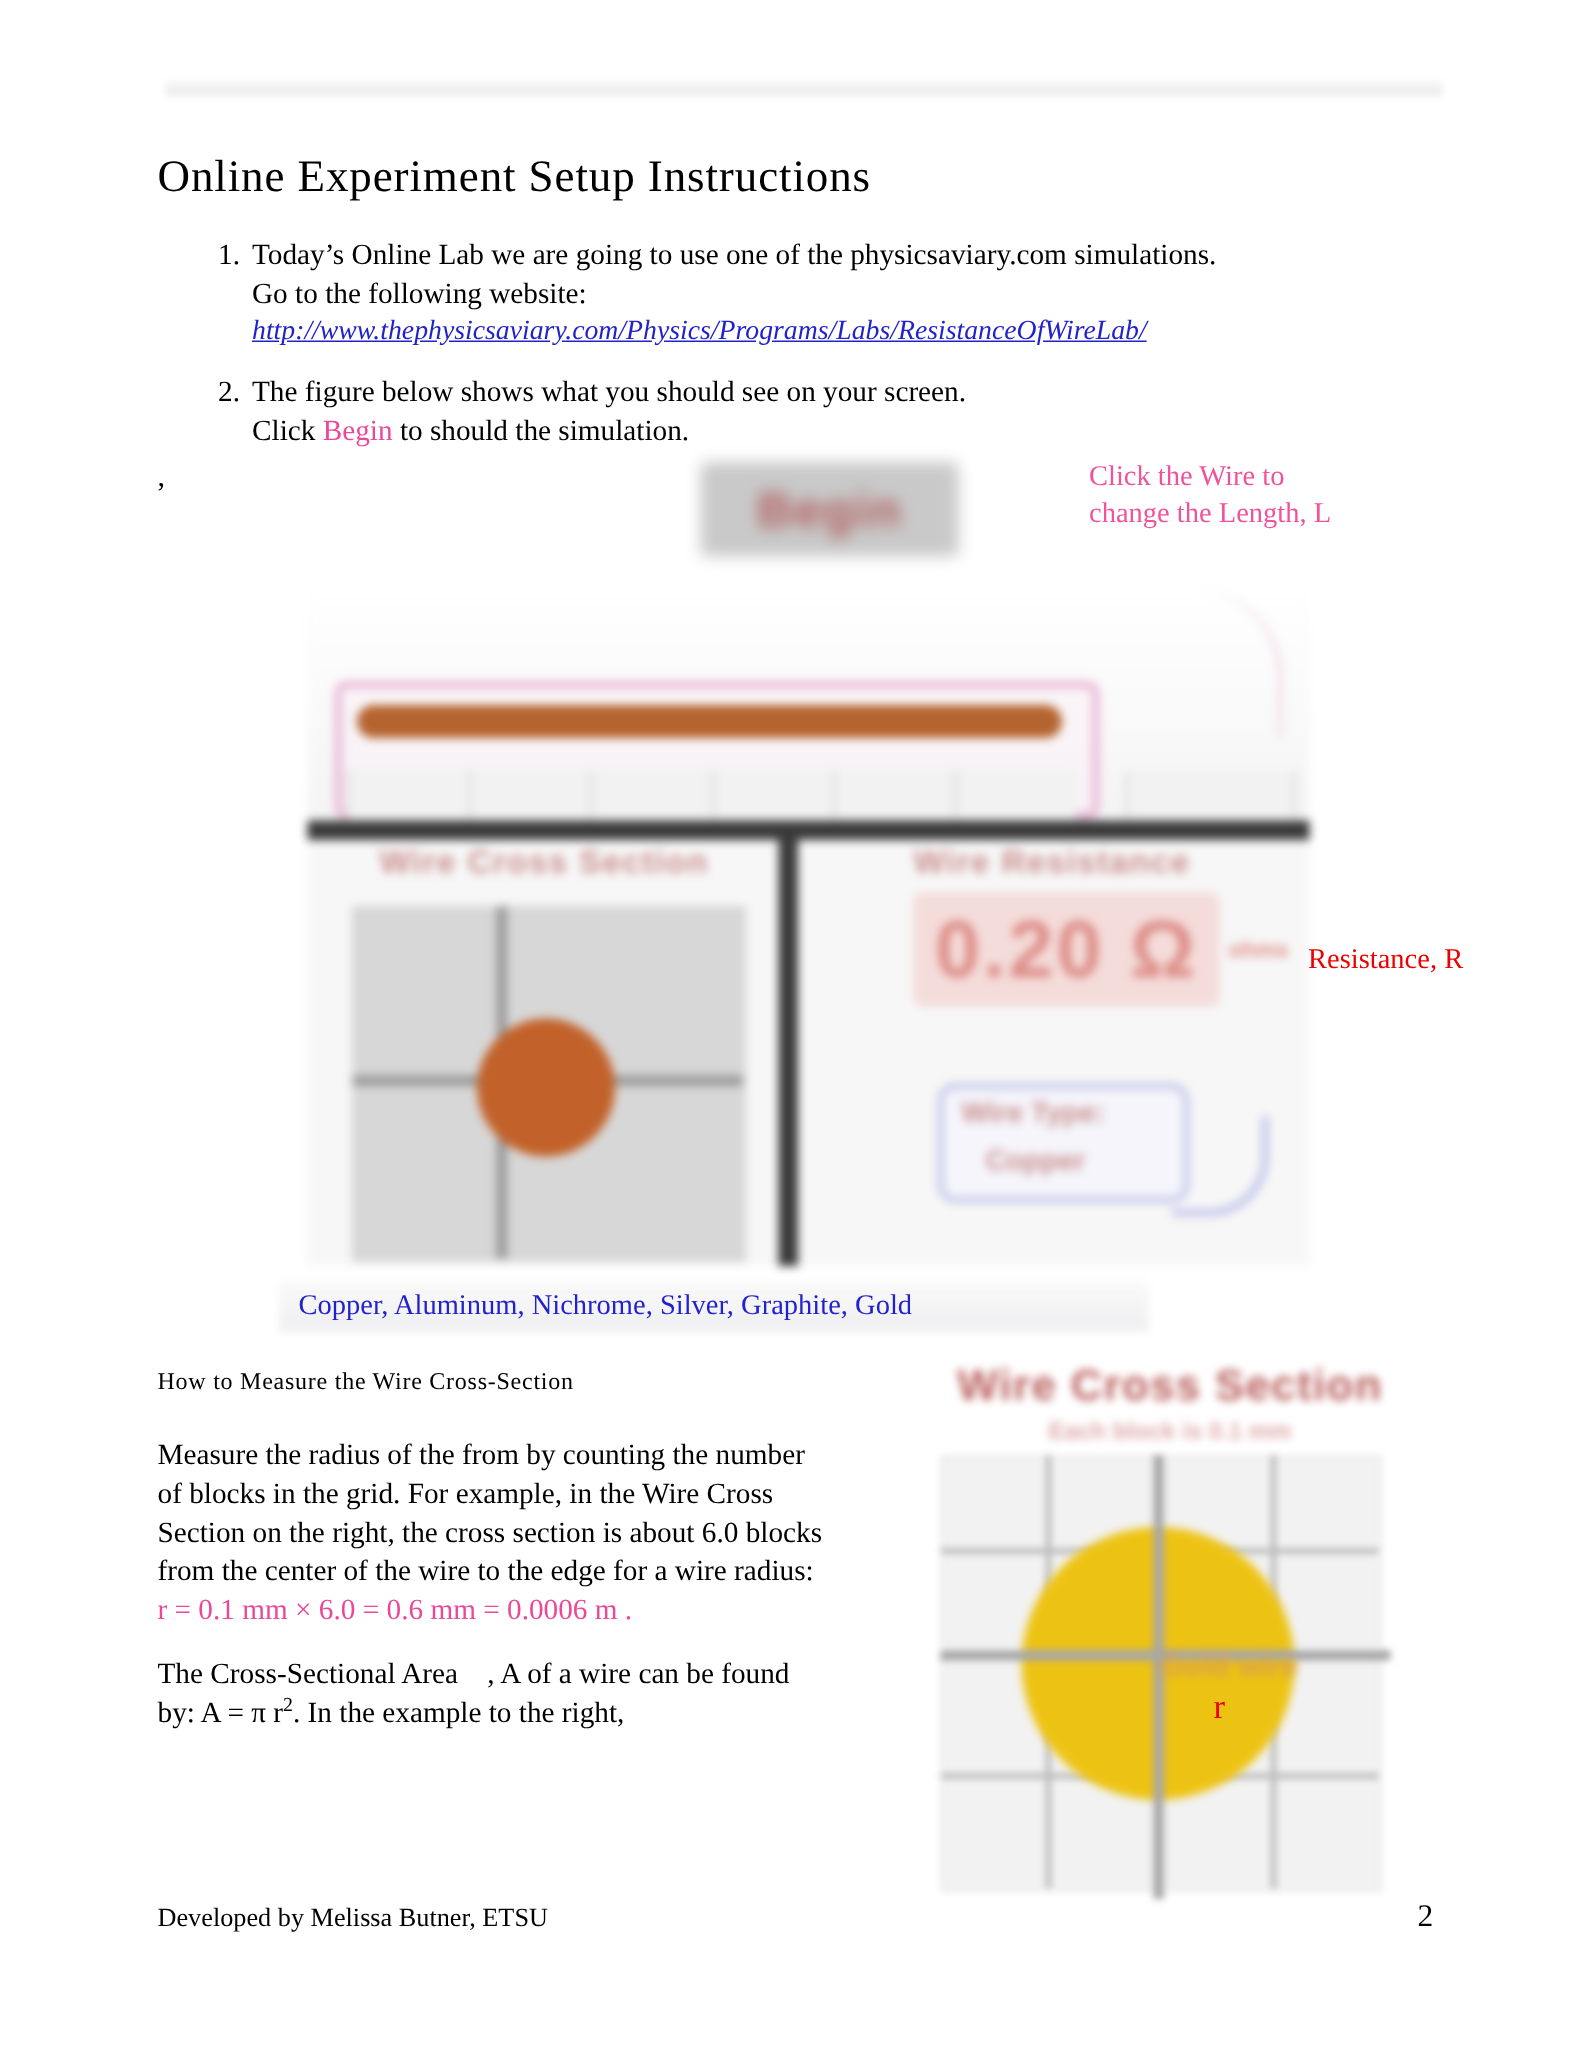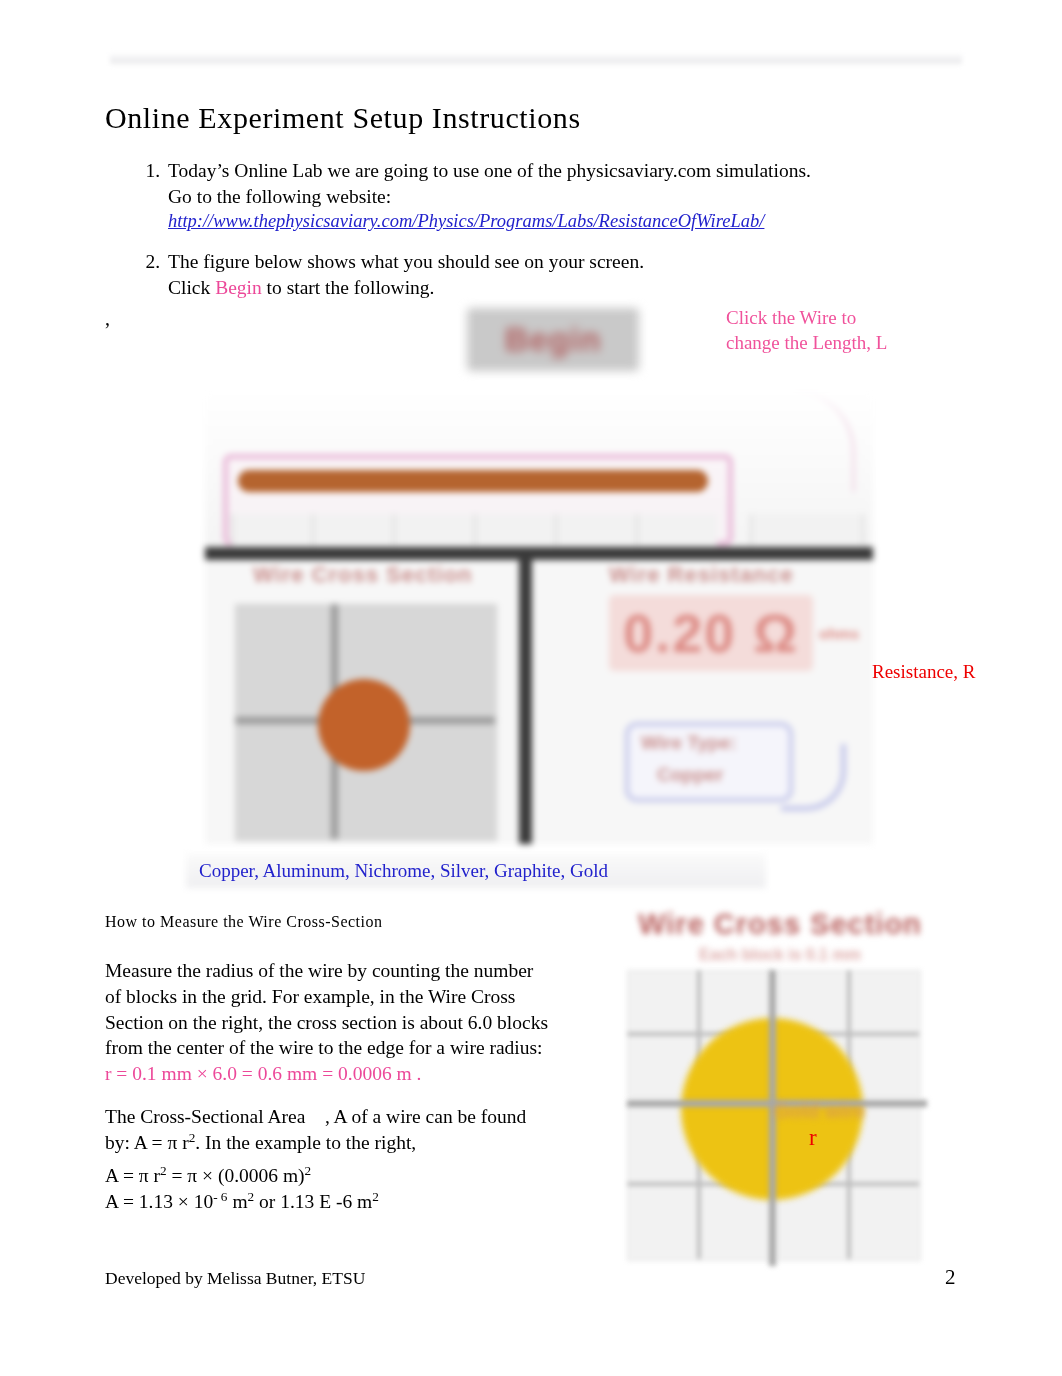--- a/index.html
+++ b/index.html
@@ -86,21 +86,21 @@
     line-height: 25px;
   }
   .anno-length {
     left: 726px;
     top: 305px;
     color: #f0529b;
     white-space: nowrap;
   }
   .anno-resistance {
     left: 872px;
-    top: 659px;
+    top: 627px;
     color: #ee0000;
     white-space: nowrap;
   }
   .anno-wiretype {
     left: 792px;
     top: 709px;
     color: #2222cc;
     text-align: center;
     white-space: nowrap;
   }
@@ -364,21 +364,21 @@
       <div>Today’s Online Lab we are going to use one of the physicsaviary.com simulations.</div>
       <div>Go to the following website:</div>
       <div class="url">http://www.thephysicsaviary.com/Physics/Programs/Labs/ResistanceOfWireLab/</div>
     </div>
   </div>
 
   <div class="list-item item2">
     <span class="li-num">2.</span>
     <div class="li-body">
       <div>The figure below shows what you should see on your screen.</div>
-      <div><span>Click </span><span class="kw-begin">Begin</span><span>  to start the following.</span></div>
+      <div><span>Click </span><span class="kw-begin">Begin</span><span>  to should the simulation.</span></div>
     </div>
   </div>
 
   <div class="stray-comma">,</div>
 
   <div class="begin-btn">Begin</div>
 
   <div class="anno anno-length">
     <div>Click the Wire to</div>
     <div>change the Length,     L</div>
@@ -419,36 +419,32 @@
 
   <div class="anno anno-resistance">Resistance,    R</div>
 
 
   <div class="materials-shadow"></div>
   <div class="anno-materials">Copper, Aluminum, Nichrome, Silver, Graphite, Gold</div>
 
   <div class="h2">How to Measure the Wire Cross-Section</div>
 
   <div class="para p1">
-    <div>Measure the radius of the wire by counting the number</div>
+    <div>Measure the radius of the from by counting the number</div>
     <div>of blocks in the grid. For example, in the Wire Cross</div>
     <div>Section on the right, the cross section is about 6.0 blocks</div>
     <div>from the center of the wire to the edge for a wire radius:</div>
     <div class="red">r = 0.1 mm  ×  6.0 = 0.6 mm = 0.0006 m .</div>
   </div>
 
   <div class="para p2">
     <div><span>The Cross-Sectional Area</span><span>&nbsp;&nbsp;&nbsp;&nbsp;</span><span>, A of a wire can be found</span></div>
     <div><span>by: A =  π r</span><sup>2</sup><span>. In the example to the right,</span></div>
   </div>
 
-  <div class="para eqs">
-    <div><span>A =  π r</span><sup>2</sup><span> =  π ×  (0.0006 m)</span><sup>2</sup></div>
-    <div><span>A = 1.13  ×  10</span><sup>- 6</sup><span> m</span><sup>2</sup><span> or 1.13 E -6 m</span><sup>2</sup></div>
-  </div>
 
   <div class="xsec">
     <div class="xsec-title">Wire Cross Section</div>
     <div class="xsec-sub">Each block is 0.1 mm</div>
     <div class="xsec-grid">
       <div class="xg-cell" style="left:0;top:0;width:142px;height:126px;"></div>
       <div class="xg-cell" style="left:150px;top:0;width:142px;height:126px;"></div>
       <div class="xg-cell" style="left:0;top:134px;width:142px;height:155px;"></div>
       <div class="xg-cell" style="left:150px;top:134px;width:142px;height:155px;"></div>
       <div class="xg-line" style="left:70px;top:0;width:4px;height:289px;"></div>

